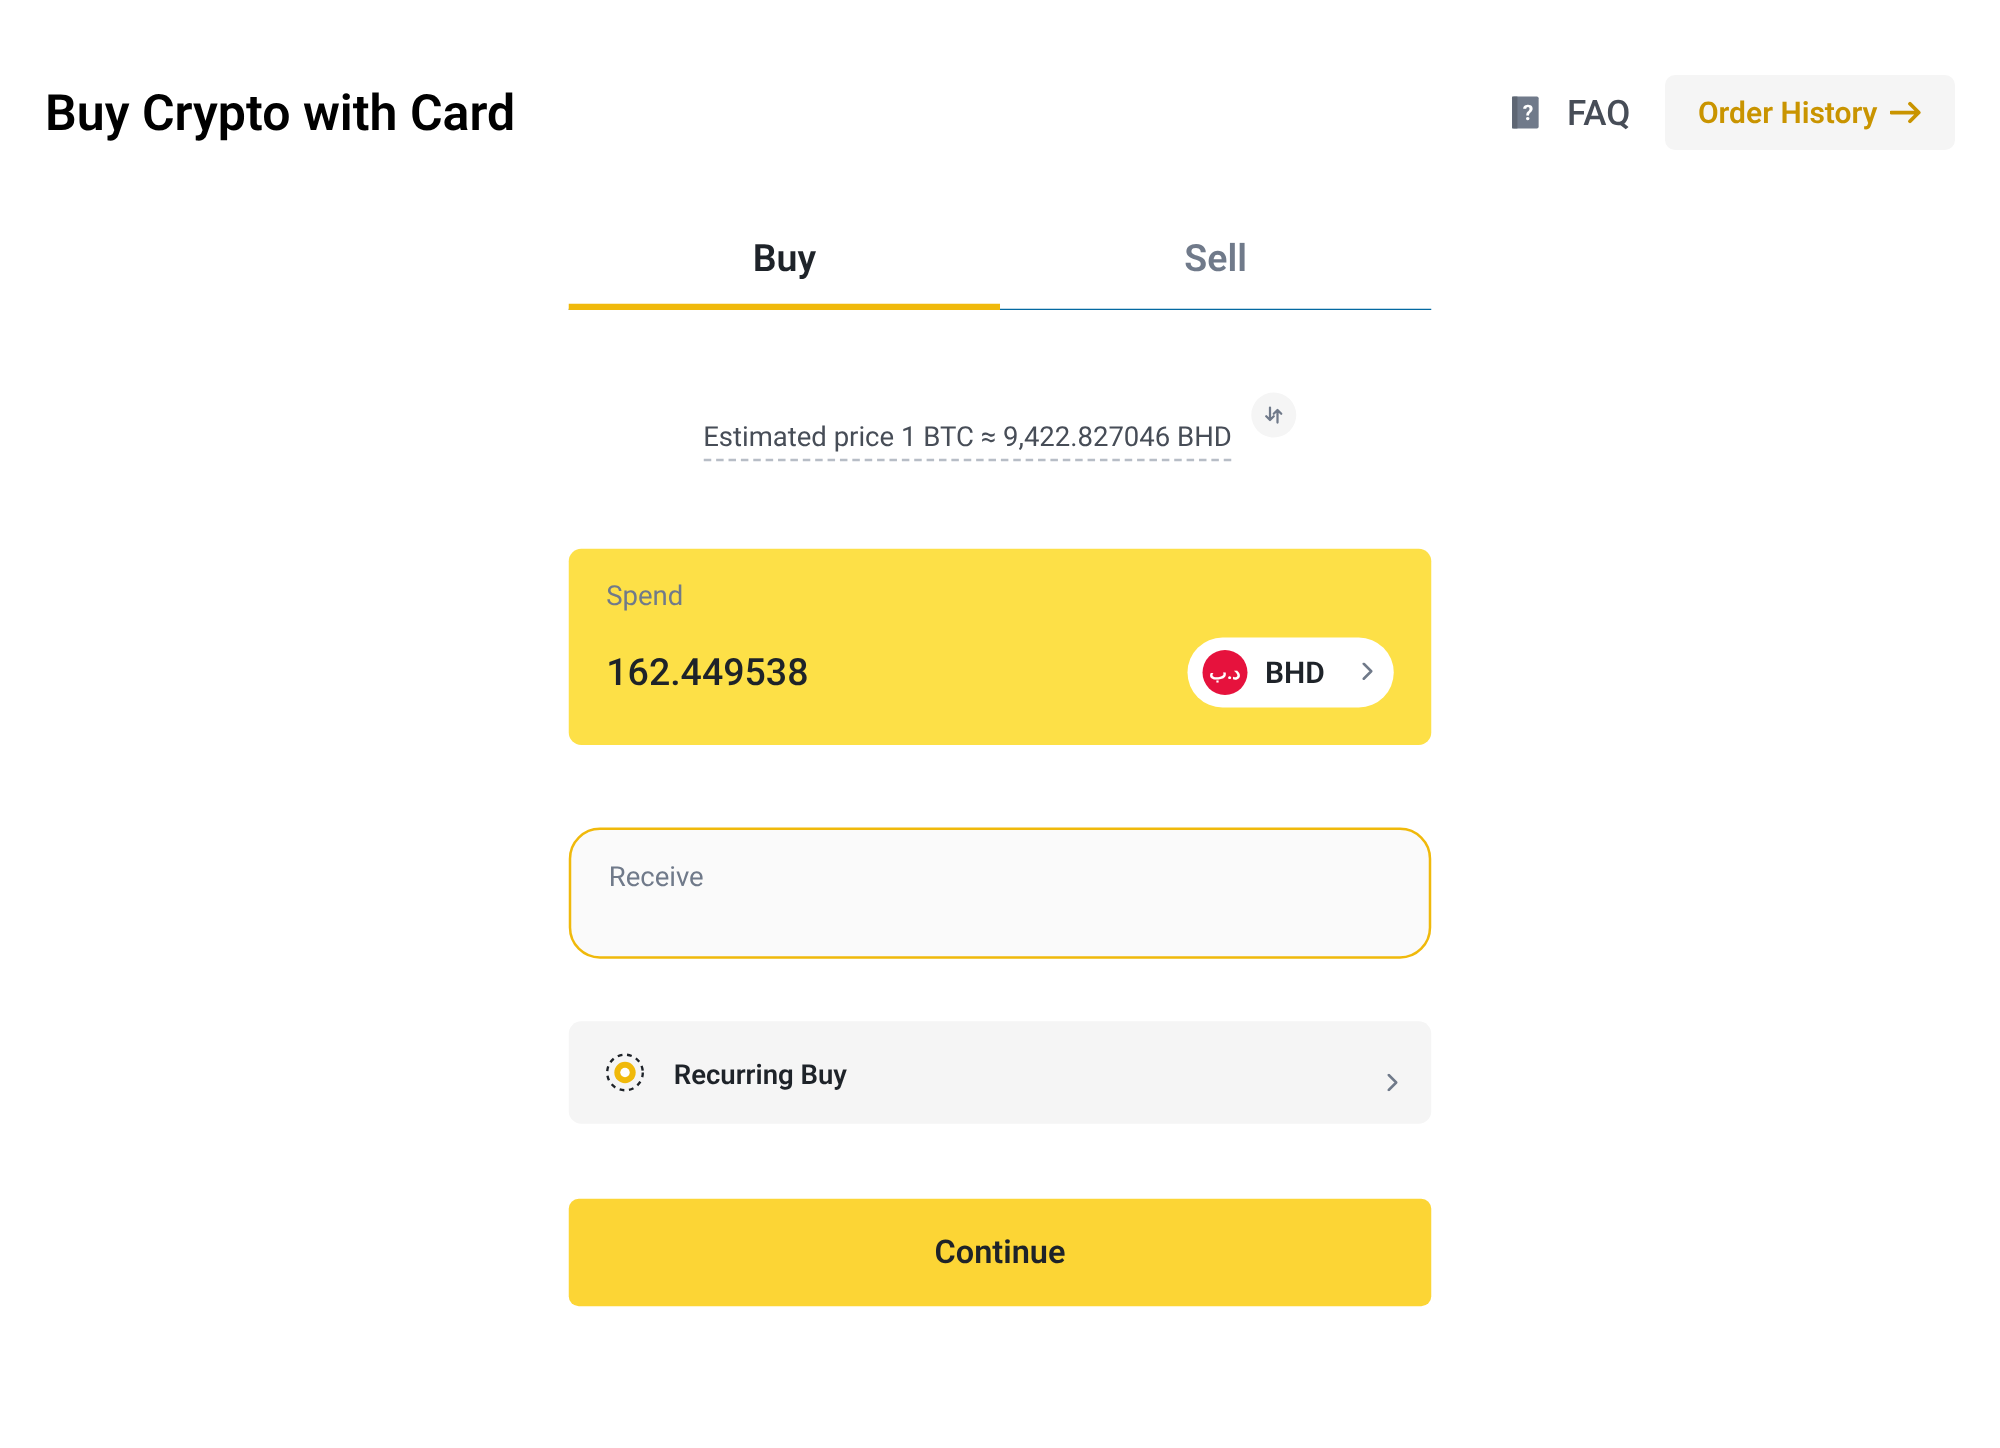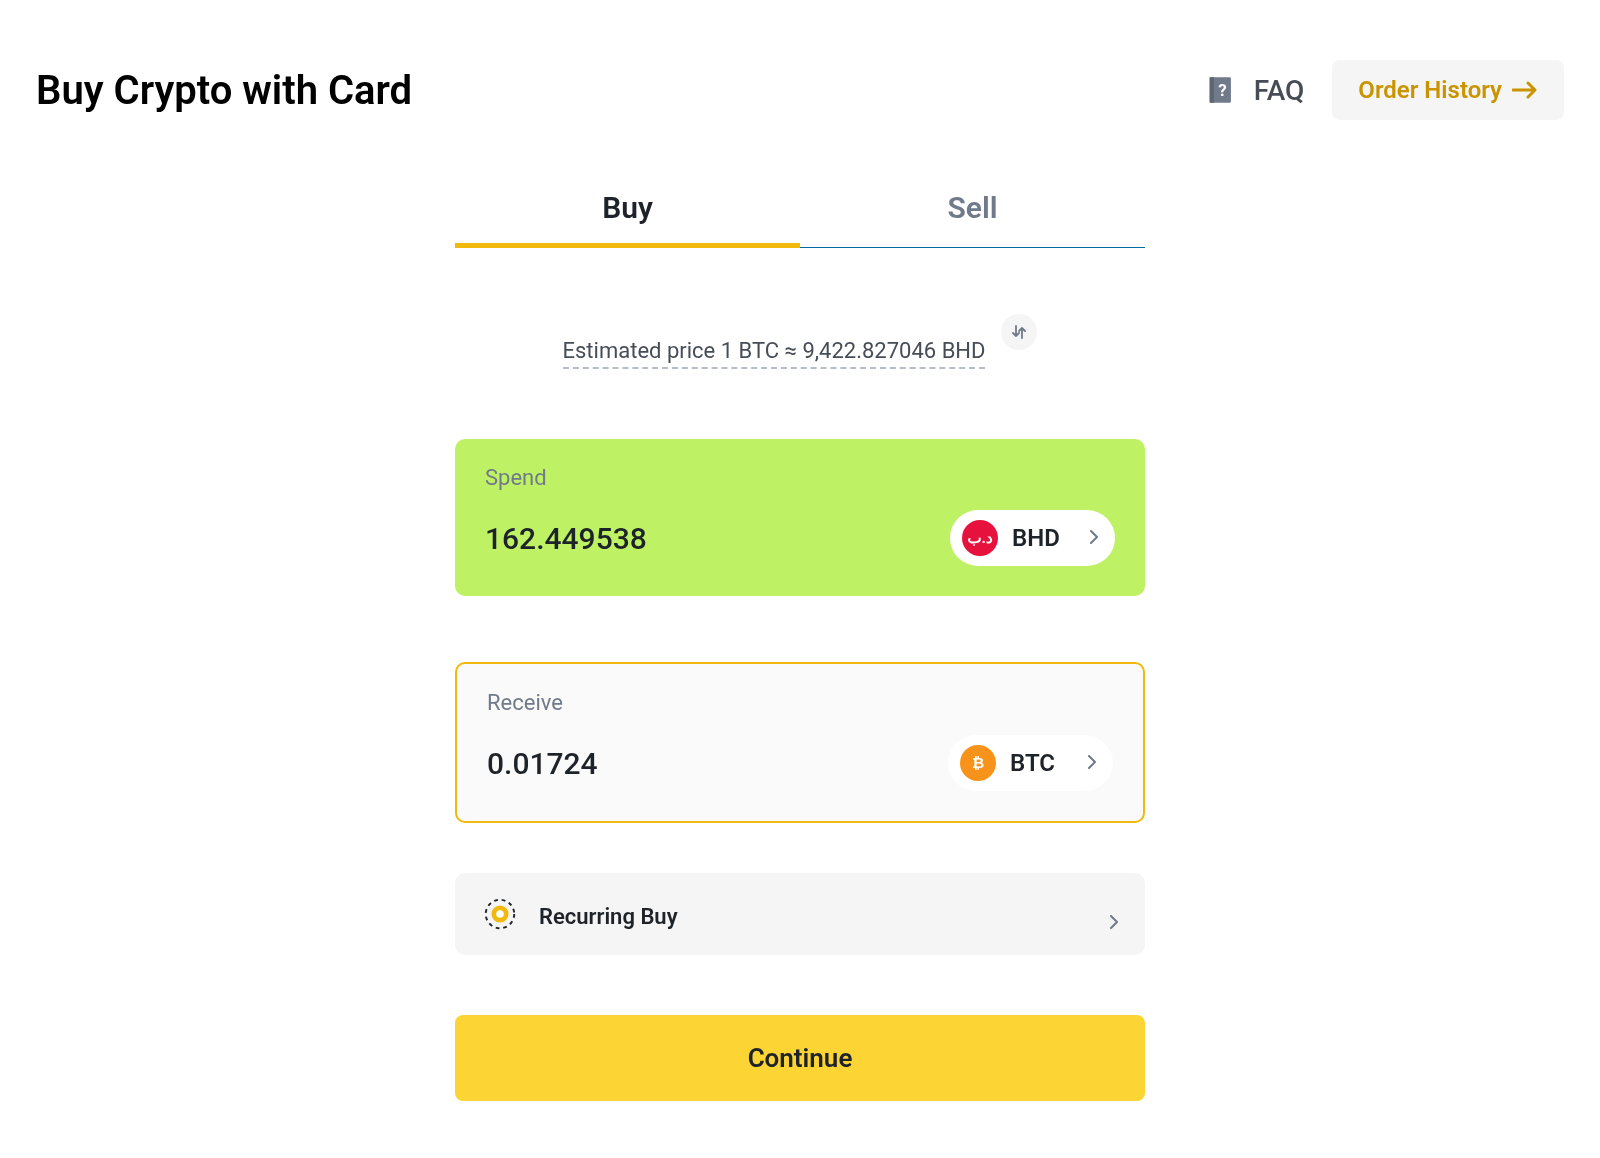--- a/index.html
+++ b/index.html
@@ -20,22 +20,22 @@
   .tabs { display: flex; border-bottom: 1px solid #0369a1; }
   .tab { flex: 1; text-align: center; padding: 20px 0 22px 0; font-size: 30px; font-weight: 600; color: #707a8a; cursor: pointer; position: relative; }
   .tab.active { color: #1e2329; }
   .tab.active::after { content: ""; position: absolute; left: 0; right: 0; bottom: -1px; height: 5px; background: #f0b90b; }
 
   .estimate-row { display: flex; justify-content: center; align-items: center; gap: 16px; margin-top: 46px; margin-bottom: 70px; }
   .estimate-box { border-bottom: 2px dashed #b7bdc6; padding-bottom: 4px; margin-top: 44px; }
   .estimate-text { font-size: 22px; color: #474d57; }
   .swap-btn { width: 36px; height: 36px; border-radius: 50%; background: #f5f5f5; display: flex; align-items: center; justify-content: center; cursor: pointer; }
 
-  .card { background: #bef264; border-radius: 10px; padding: 26px 30px 30px 30px; position: relative; }
-  .card + .card { margin-top: 12px; }
+  .card { background: #fde047; border-radius: 10px; padding: 26px 30px 30px 30px; position: relative; }
+  .card + .card { margin-top: 12px; border-radius: 25px; }
   .card.receive { margin-top: 66px; border: 2px solid #f0b90b; background: #fafafa; }
   .card-label { font-size: 22px; color: #707a8a; margin-bottom: 20px; }
   .card-row { display: flex; align-items: center; justify-content: space-between; }
   .amount { font-size: 30px; font-weight: 500; color: #1e2329; border: none; background: transparent; outline: none; width: 60%; }
   .currency-pill { display: flex; align-items: center; gap: 14px; background: #fff; border-radius: 999px; padding: 10px 16px 10px 12px; cursor: pointer; min-width: 165px; }
   .coin-circle { width: 36px; height: 36px; border-radius: 50%; display: flex; align-items: center; justify-content: center; color: #fff; font-weight: 700; font-size: 15px; flex-shrink: 0; }
   .coin-bhd { background: #e6123d; }
   .coin-btc { background: #f7931a; }
   .currency-code { font-size: 24px; font-weight: 600; color: #1e2329; flex: 1; }
   .chev { color: #707a8a; font-size: 16px; }
@@ -104,32 +104,20 @@
             <svg width="10" height="14" viewBox="0 0 10 14">
                 <path d="M2 1 L8 7 L2 13" stroke="#707a8a" stroke-width="2" fill="none" stroke-linecap="round" stroke-linejoin="round"></path>
               </svg>
           </span>
         </div>
       </div>
     </div>
 
     <div class="card receive">
       <div class="card-label">Receive</div>
-      <div class="card-row">
-        <input class="amount" value="0.01724" style="">
-        <div class="currency-pill">
-          <div class="coin-circle coin-btc">₿</div>
-          <div class="currency-code">BTC</div>
-          <span class="chev">
-            <svg width="10" height="14" viewBox="0 0 10 14">
-                <path d="M2 1 L8 7 L2 13" stroke="#707a8a" stroke-width="2" fill="none" stroke-linecap="round" stroke-linejoin="round"></path>
-              </svg>
-          </span>
-        </div>
-      </div>
     </div>
 
     <div class="recurring">
       <svg class="recurring-icon" viewBox="0 0 40 40">
         <circle cx="20" cy="20" r="15" fill="none" stroke="#1e2329" stroke-width="2" stroke-dasharray="4 4"></circle>
         <circle cx="20" cy="20" r="9" fill="#f0b90b"></circle>
         <circle cx="20" cy="20" r="4" fill="#fff"></circle>
       </svg>
       <div class="recurring-body">
         <div class="recurring-title">Recurring Buy</div>

